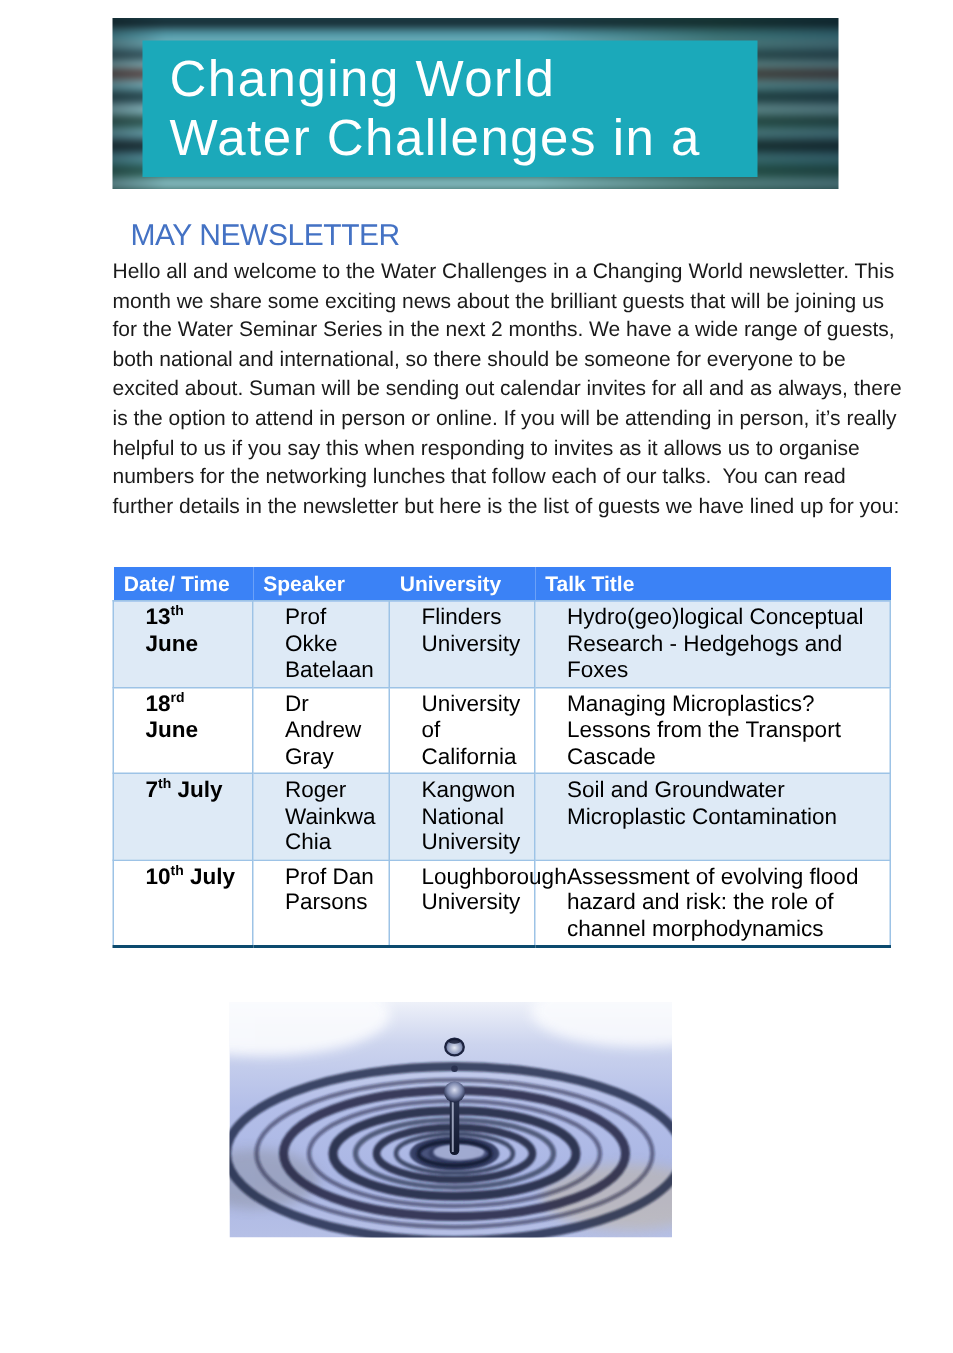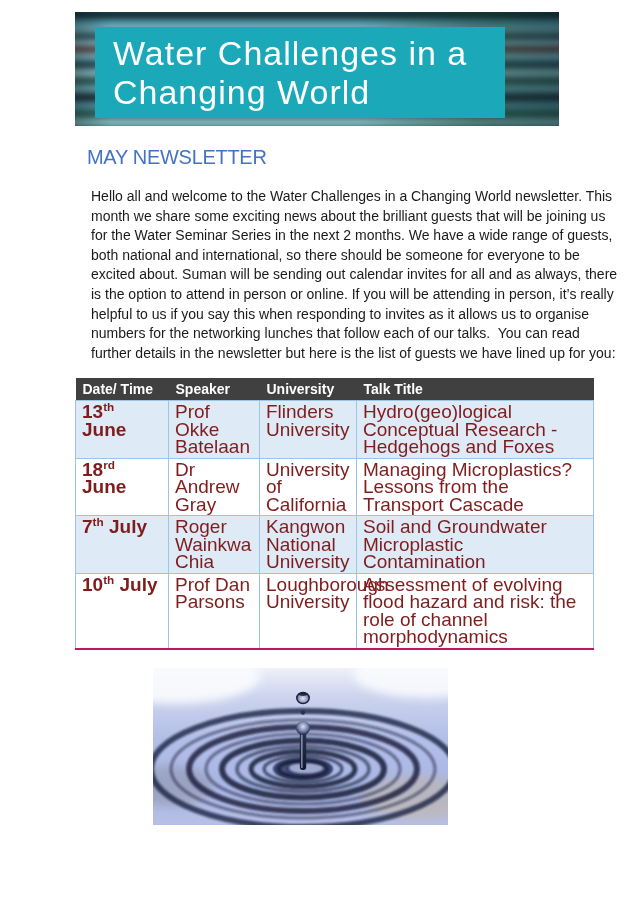--- a/index.html
+++ b/index.html
@@ -55,59 +55,59 @@
     letter-spacing: -0.3px;
     font-weight: 400;
     color: #4472C4;
   }
 
   
   .intro {
     position: absolute;
     left: 75px; top: 171px;
     width: 527px;
-    margin: 16px;
+    margin: 0;
     font-size: 14px;
     line-height: 19.6px;
     white-space: pre-wrap;
     color: #1a1a1a;
   }
 
   
   .seminar-table {
     position: absolute;
     left: 75px; top: 378px;
     width: 518px;
     border-collapse: collapse;
     table-layout: fixed;
   }
   .seminar-table col.c-date { width: 93px; }
   .seminar-table col.c-speaker { width: 91px; }
   .seminar-table col.c-univ { width: 97px; }
   .seminar-table col.c-talk { width: 237px; }
   .seminar-table th {
-    background: #404040;
+    background: #3b82f6;
     color: #ffffff;
     font-weight: 700;
     font-size: 14px;
     text-align: left;
     padding: 3px 7px 3px 7px;
     border: none;
   }
   .seminar-table td {
     border: 1px solid #9DC3E6;
     vertical-align: top;
-    font-size: 19px;
+    font-size: 15px;
     line-height: 17.5px;
-    padding: 2px 7px 2px 6px;
-    color: #7f1d1d;
+    padding: 2px 7px 2px 21px;
+    color: #000000;
     background: #ffffff;
   }
   .seminar-table tbody tr:nth-child(odd) td { background: #DEEAF6; }
-  .seminar-table tbody tr:last-child td { border-bottom: 2px solid #be185d; }
+  .seminar-table tbody tr:last-child td { border-bottom: 2px solid #0c4a6e; }
   .seminar-table td.date-cell { font-weight: 700; }
   .seminar-table sup {
     font-size: 62%;
     vertical-align: super;
     line-height: 0;
   }
 
   
   .drop-photo {
     position: absolute;
@@ -118,22 +118,22 @@
 </style>
 </head>
 <body>
 
 <div class="page">
 
   <div class="banner-photo">
     <div class="banner-streaks"></div>
   </div>
   <div class="banner-box">
+    <div>Changing World</div>
     <div>Water Challenges in a</div>
-    <div>Changing World</div>
   </div>
 
   <h1 class="page-title">MAY NEWSLETTER</h1>
 
   <p class="intro">Hello all and welcome to the Water Challenges in a Changing World newsletter. This month we share some exciting news about the brilliant guests that will be joining us for the Water Seminar Series in the next 2 months. We have a wide range of guests, both national and international, so there should be someone for everyone to be excited about. Suman will be sending out calendar invites for all and as always, there is the option to attend in person or online. If you will be attending in person, it’s really helpful to us if you say this when responding to invites as it allows us to organise numbers for the networking lunches that follow each of our talks.  You can read further details in the newsletter but here is the list of guests we have lined up for you:</p>
 
   <table class="seminar-table">
     <colgroup>
       <col class="c-date">
         <col class="c-speaker">

